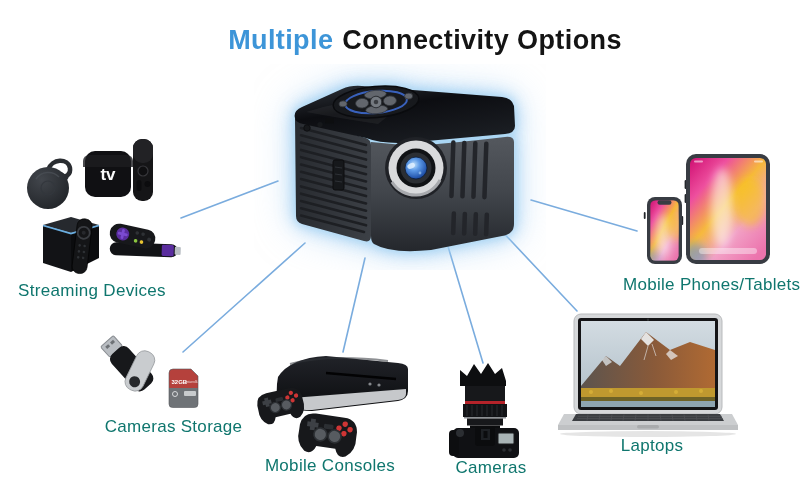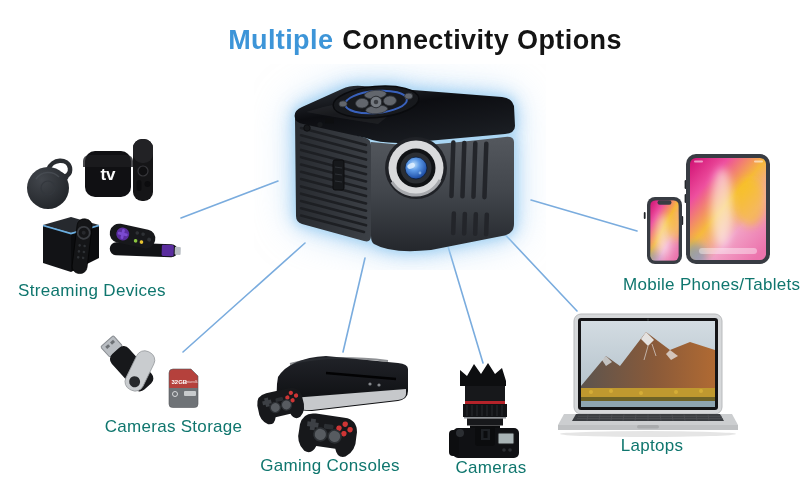--- a/index.html
+++ b/index.html
@@ -421,18 +421,18 @@
         <ellipse cx="27" cy="92" rx="7" ry="22" fill="#ffffff" opacity="0.5" filter="url(#soft)"></ellipse>
         <ellipse cx="40" cy="83" rx="9" ry="13" fill="#f8c818" opacity="0.55" filter="url(#soft)"></ellipse>
         <circle cx="15" cy="114" r="8" fill="#4a8fd8" opacity="0.45" filter="url(#soft)"></circle>
       </g>
       <rect x="21.5" y="56.2" width="14" height="4.5" rx="2.2" fill="#383c43"></rect>
     </g>
   </svg>
 
   <div class="g-label lbl-streaming">Streaming Devices</div>
   <div class="g-label lbl-storage">Cameras Storage</div>
-  <div class="g-label lbl-gaming">Gaming Consoles</div>
+  <div class="g-label lbl-gaming">Mobile Consoles</div>
   <div class="g-label lbl-cameras">Cameras</div>
   <div class="g-label lbl-laptops">Laptops</div>
   <div class="g-label lbl-mobile">Mobile Phones/Tablets</div>
 
 </div>
 
 </body></html>

